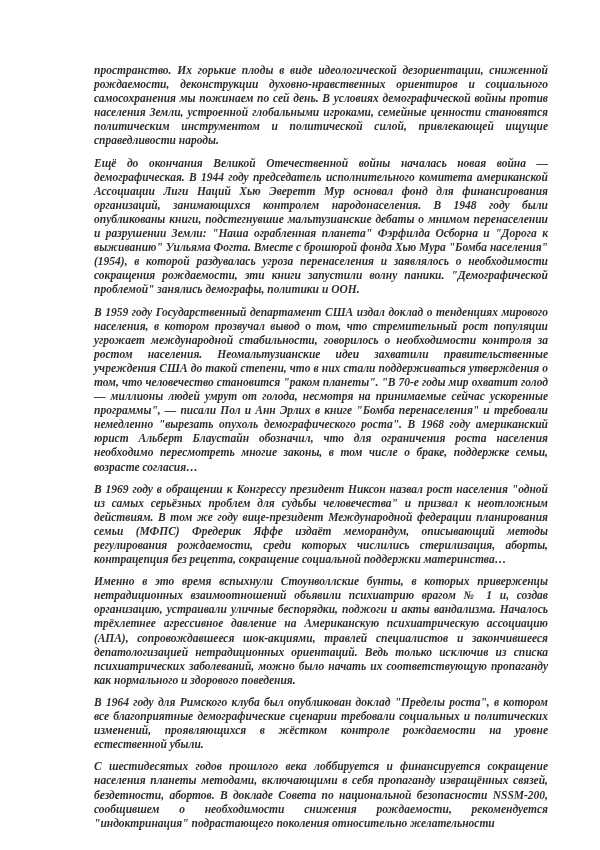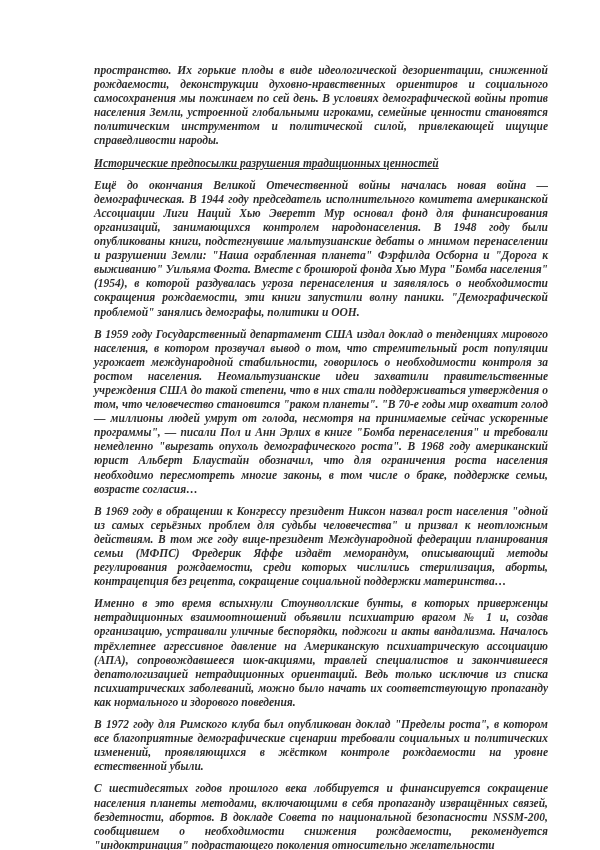--- a/index.html
+++ b/index.html
@@ -36,21 +36,20 @@
   .heading {
     text-decoration: underline;
   }
 </style>
 </head>
 <body>
 
 <div class="page">
   <div class="text-column">
     <p class="body-para">пространство. Их горькие плоды в виде идеологической дезориентации, сниженной рождаемости, деконструкции духовно-нравственных ориентиров и социального самосохранения мы пожинаем по сей день. В условиях демографической войны против населения Земли, устроенной глобальными игроками, семейные ценности становятся политическим инструментом и политической силой, привлекающей ищущие справедливости народы.</p>
-    <p class="heading">Исторические предпосылки разрушения традиционных ценностей</p>
     <p class="body-para">Ещё до окончания Великой Отечественной войны началась новая война — демографическая. В 1944 году председатель исполнительного комитета американской Ассоциации Лиги Наций Хью Эверетт Мур основал фонд для финансирования организаций, занимающихся контролем народонаселения. В 1948 году были опубликованы книги, подстегнувшие мальтузианские дебаты о мнимом перенаселении и разрушении Земли: "Наша ограбленная планета" Фэрфилда Осборна и "Дорога к выживанию" Уильяма Фогта. Вместе с брошюрой фонда Хью Мура "Бомба населения" (1954), в которой раздувалась угроза перенаселения и заявлялось о необходимости сокращения рождаемости, эти книги запустили волну паники. "Демографической проблемой" занялись демографы, политики и ООН.</p>
     <p class="body-para">В 1959 году Государственный департамент США издал доклад о тенденциях мирового населения, в котором прозвучал вывод о том, что стремительный рост популяции угрожает международной стабильности, говорилось о необходимости контроля за ростом населения. Неомальтузианские идеи захватили правительственные учреждения США до такой степени, что в них стали поддерживаться утверждения о том, что человечество становится "раком планеты". "В 70-е годы мир охватит голод — миллионы людей умрут от голода, несмотря на принимаемые сейчас ускоренные программы", — писали Пол и Анн Эрлих в книге "Бомба перенаселения" и требовали немедленно "вырезать опухоль демографического роста". В 1968 году американский юрист Альберт Блаустайн обозначил, что для ограничения роста населения необходимо пересмотреть многие законы, в том числе о браке, поддержке семьи, возрасте согласия…</p>
     <p class="body-para">В 1969 году в обращении к Конгрессу президент Никсон назвал рост населения "одной из самых серьёзных проблем для судьбы человечества" и призвал к неотложным действиям. В том же году вице-президент Международной федерации планирования семьи (МФПС) Фредерик Яффе издаёт меморандум, описывающий методы регулирования рождаемости, среди которых числились стерилизация, аборты, контрацепция без рецепта, сокращение социальной поддержки материнства…</p>
     <p class="body-para">Именно в это время вспыхнули Стоунволлские бунты, в которых приверженцы нетрадиционных взаимоотношений объявили психиатрию врагом № 1 и, создав организацию, устраивали уличные беспорядки, поджоги и акты вандализма. Началось трёхлетнее агрессивное давление на Американскую психиатрическую ассоциацию (АПА), сопровождавшееся шок-акциями, травлей специалистов и закончившееся депатологизацией нетрадиционных ориентаций. Ведь только исключив из списка психиатрических заболеваний, можно было начать их соответствующую пропаганду как нормального и здорового поведения.</p>
-    <p class="body-para">В 1972 году для Римского клуба был опубликован доклад "Пределы роста", в котором все благоприятные демографические сценарии требовали социальных и политических изменений, проявляющихся в жёстком контроле рождаемости на уровне естественной убыли.</p>
+    <p class="body-para">В 1964 году для Римского клуба был опубликован доклад "Пределы роста", в котором все благоприятные демографические сценарии требовали социальных и политических изменений, проявляющихся в жёстком контроле рождаемости на уровне естественной убыли.</p>
     <p class="body-para">С шестидесятых годов прошлого века лоббируется и финансируется сокращение населения планеты методами, включающими в себя пропаганду извращённых связей, бездетности, абортов. В докладе Совета по национальной безопасности NSSM-200, сообщившем о необходимости снижения рождаемости, рекомендуется "индоктринация" подрастающего поколения относительно желательности</p>
   </div>
 </div>
 
 </body></html>

